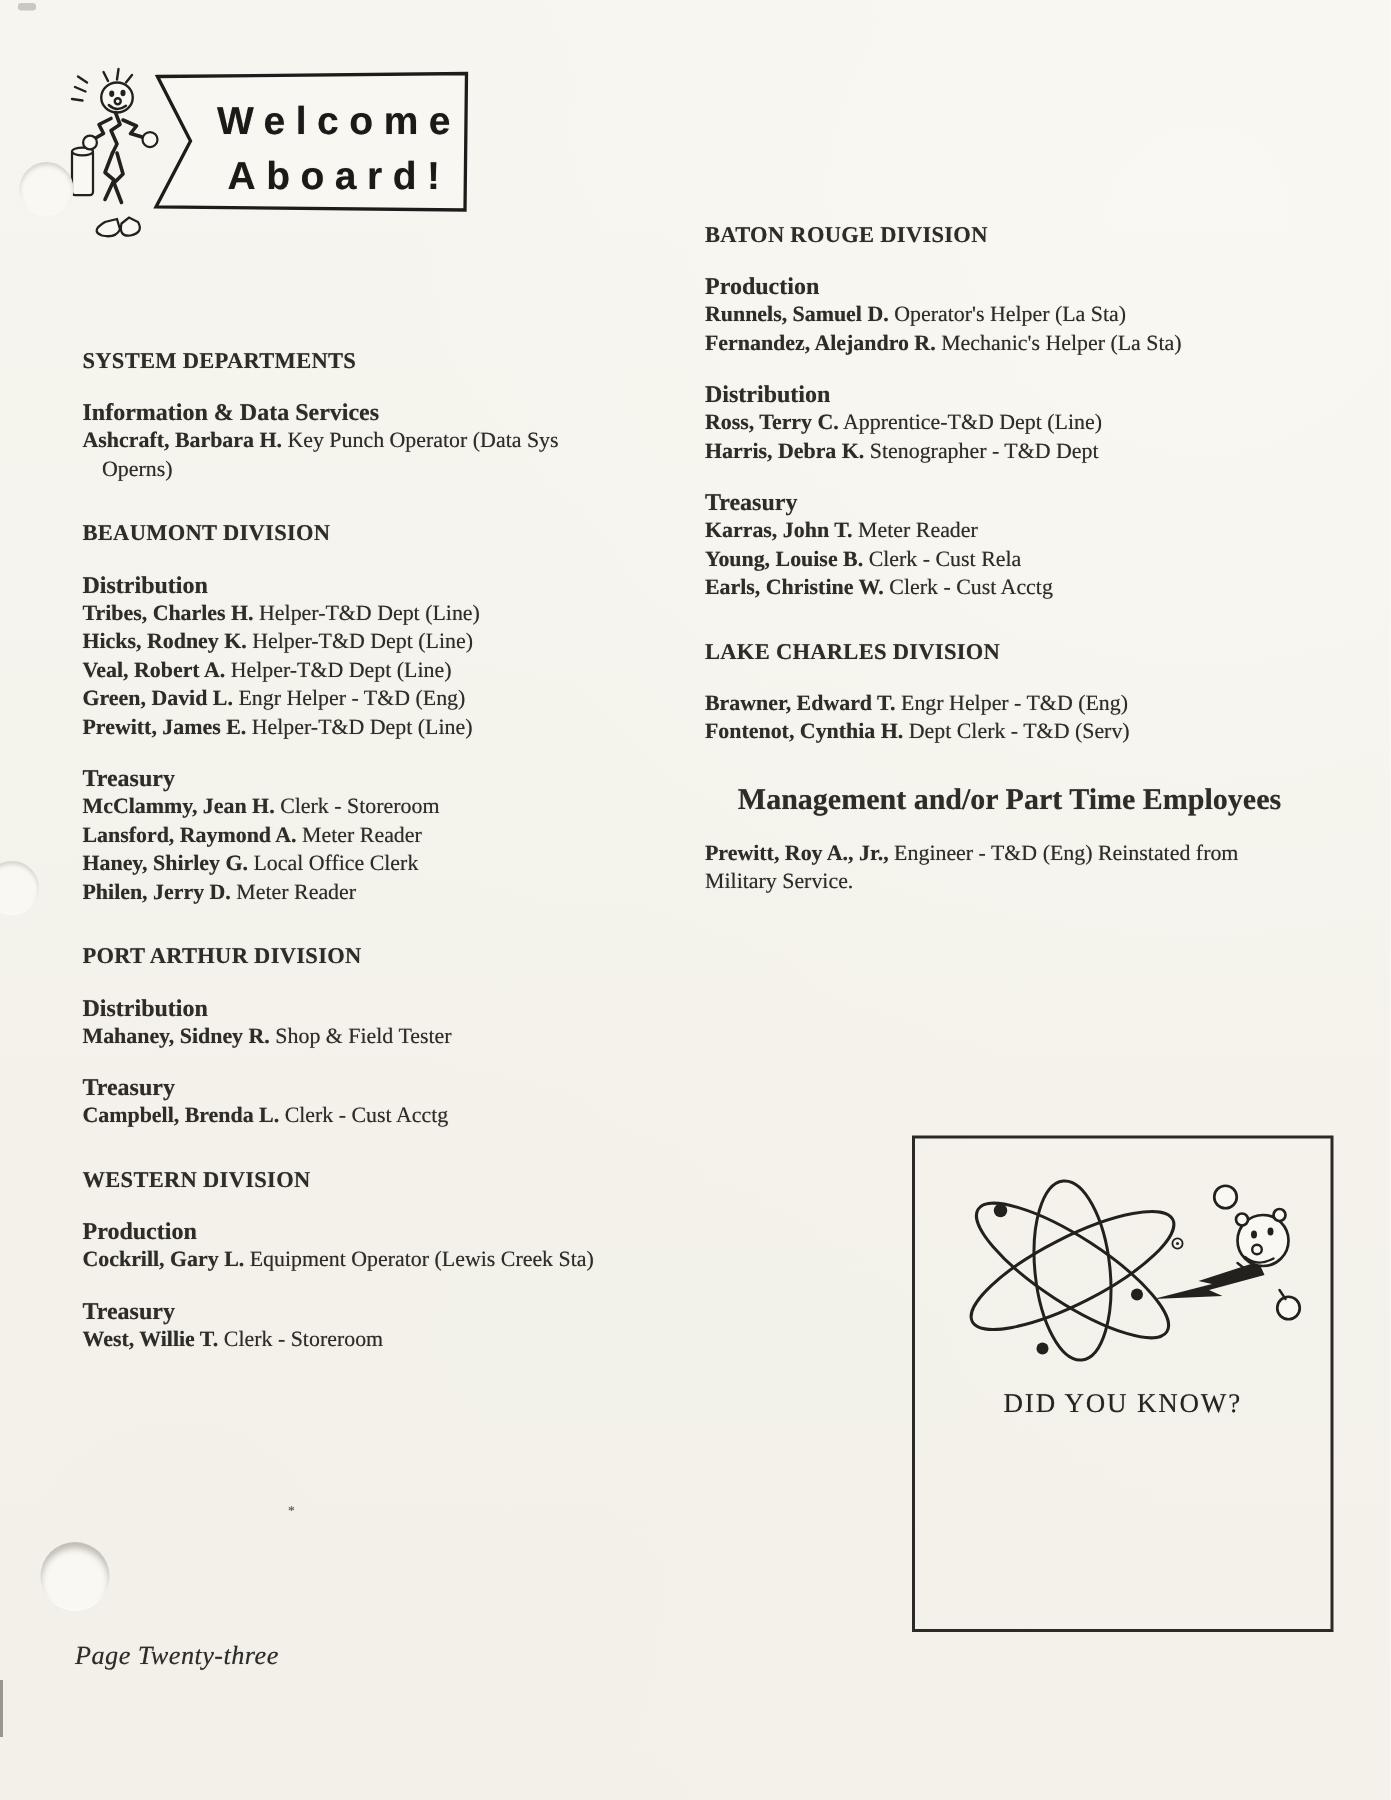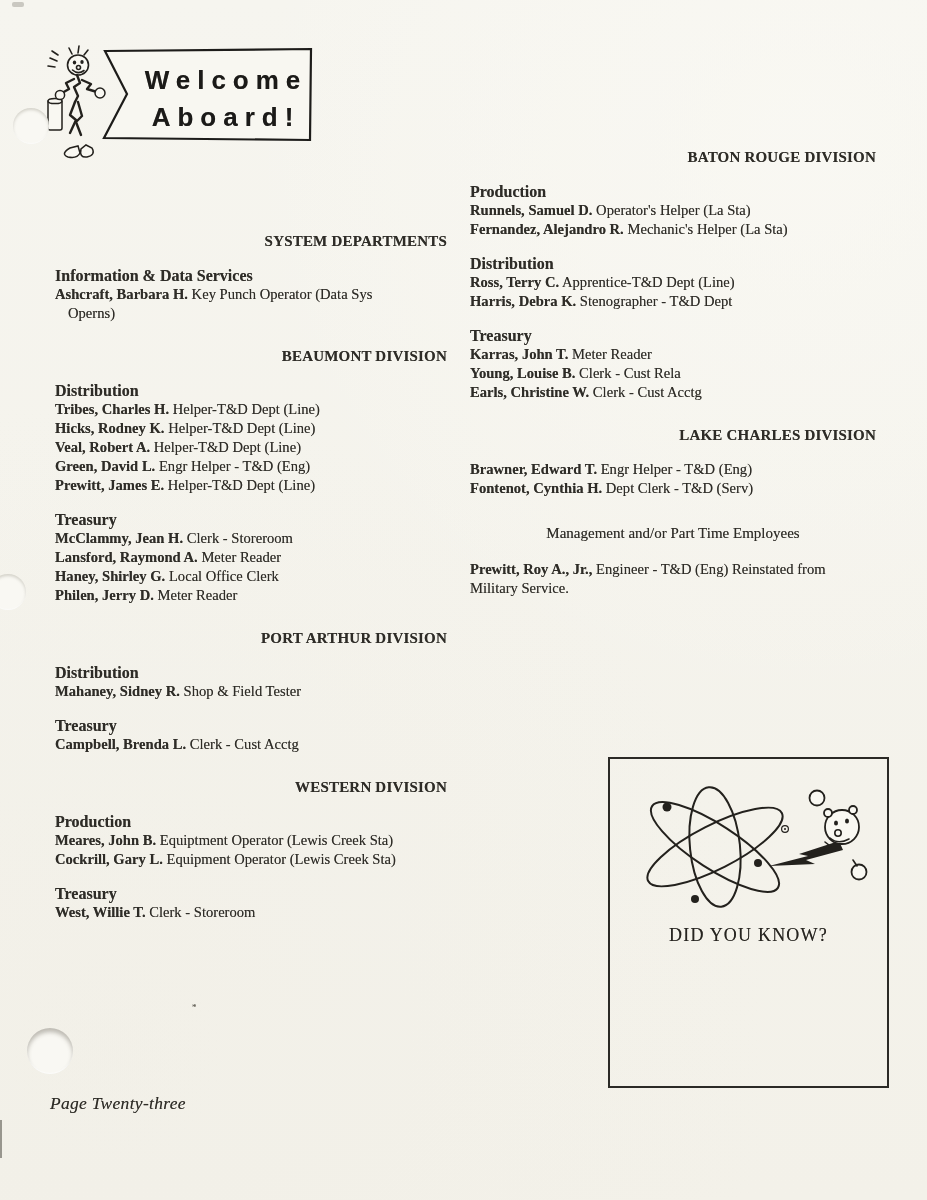--- a/index.html
+++ b/index.html
@@ -22,27 +22,27 @@
   .banner-text{
     position:absolute;left:100px;top:22px;width:172px;
     text-align:center;font-family:"Liberation Sans", sans-serif;
     font-weight:bold;font-size:26px;letter-spacing:7px;line-height:37px;color:#1b1a18;
   }
   
   .col{position:absolute;}
   .col-left{left:55px;top:232px;width:392px;}
   .col-right{left:470px;top:148px;width:406px;}
   .sec + .sec{margin-top:24px;}
-  .sec-h{font-size:15px;font-weight:bold;letter-spacing:.2px;line-height:19px;text-align:right;}
+  .sec-h{font-size:15px;font-weight:bold;letter-spacing:.2px;line-height:19px;}
   .grp{margin-top:15px;}
   .sub{font-weight:bold;font-size:16px;line-height:19px;}
   .entry{font-size:14.6px;line-height:19px;}
   .nm{font-weight:bold;}
   .hang{max-width:336px;padding-left:13px;text-indent:-13px;}
-  .center-h{font-size:15px;font-weight:normal;text-align:center;line-height:23px;margin-top:24px;}
+  .center-h{font-size:20px;font-weight:bold;text-align:center;line-height:23px;margin-top:24px;}
   .mgmt .entry{max-width:360px;}
   
   .dyk{
     position:absolute;left:608px;top:757px;width:281px;height:331px;
     border:2px solid #2b2a26;box-sizing:border-box;
   }
   .dyk-art{display:block;margin:12px auto 0;}
   .dyk-h{text-align:center;font-size:18px;letter-spacing:1.2px;margin-top:4px;color:#262420;}
   .dyk-p{margin:13px 14px 0;font-size:14.6px;line-height:22.5px;text-align:justify;text-indent:18px;}
   
@@ -142,21 +142,20 @@
       <div class="grp">
         <div class="sub">Treasury</div>
         <div class="entry"><span class="nm">Campbell, Brenda L.</span> <span>Clerk - Cust Acctg</span></div>
       </div>
     </div>
 
     <div class="sec">
       <div class="sec-h">WESTERN DIVISION</div>
       <div class="grp">
         <div class="sub">Production</div>
-        <div class="entry"><span class="nm">Meares, John B.</span> <span>Equiptment Operator (Lewis Creek Sta)</span></div>
         <div class="entry"><span class="nm">Cockrill, Gary L.</span> <span>Equipment Operator (Lewis Creek Sta)</span></div>
       </div>
       <div class="grp">
         <div class="sub">Treasury</div>
         <div class="entry"><span class="nm">West, Willie T.</span> <span>Clerk - Storeroom</span></div>
       </div>
     </div>
   </div>
 
   <div class="col col-right">

